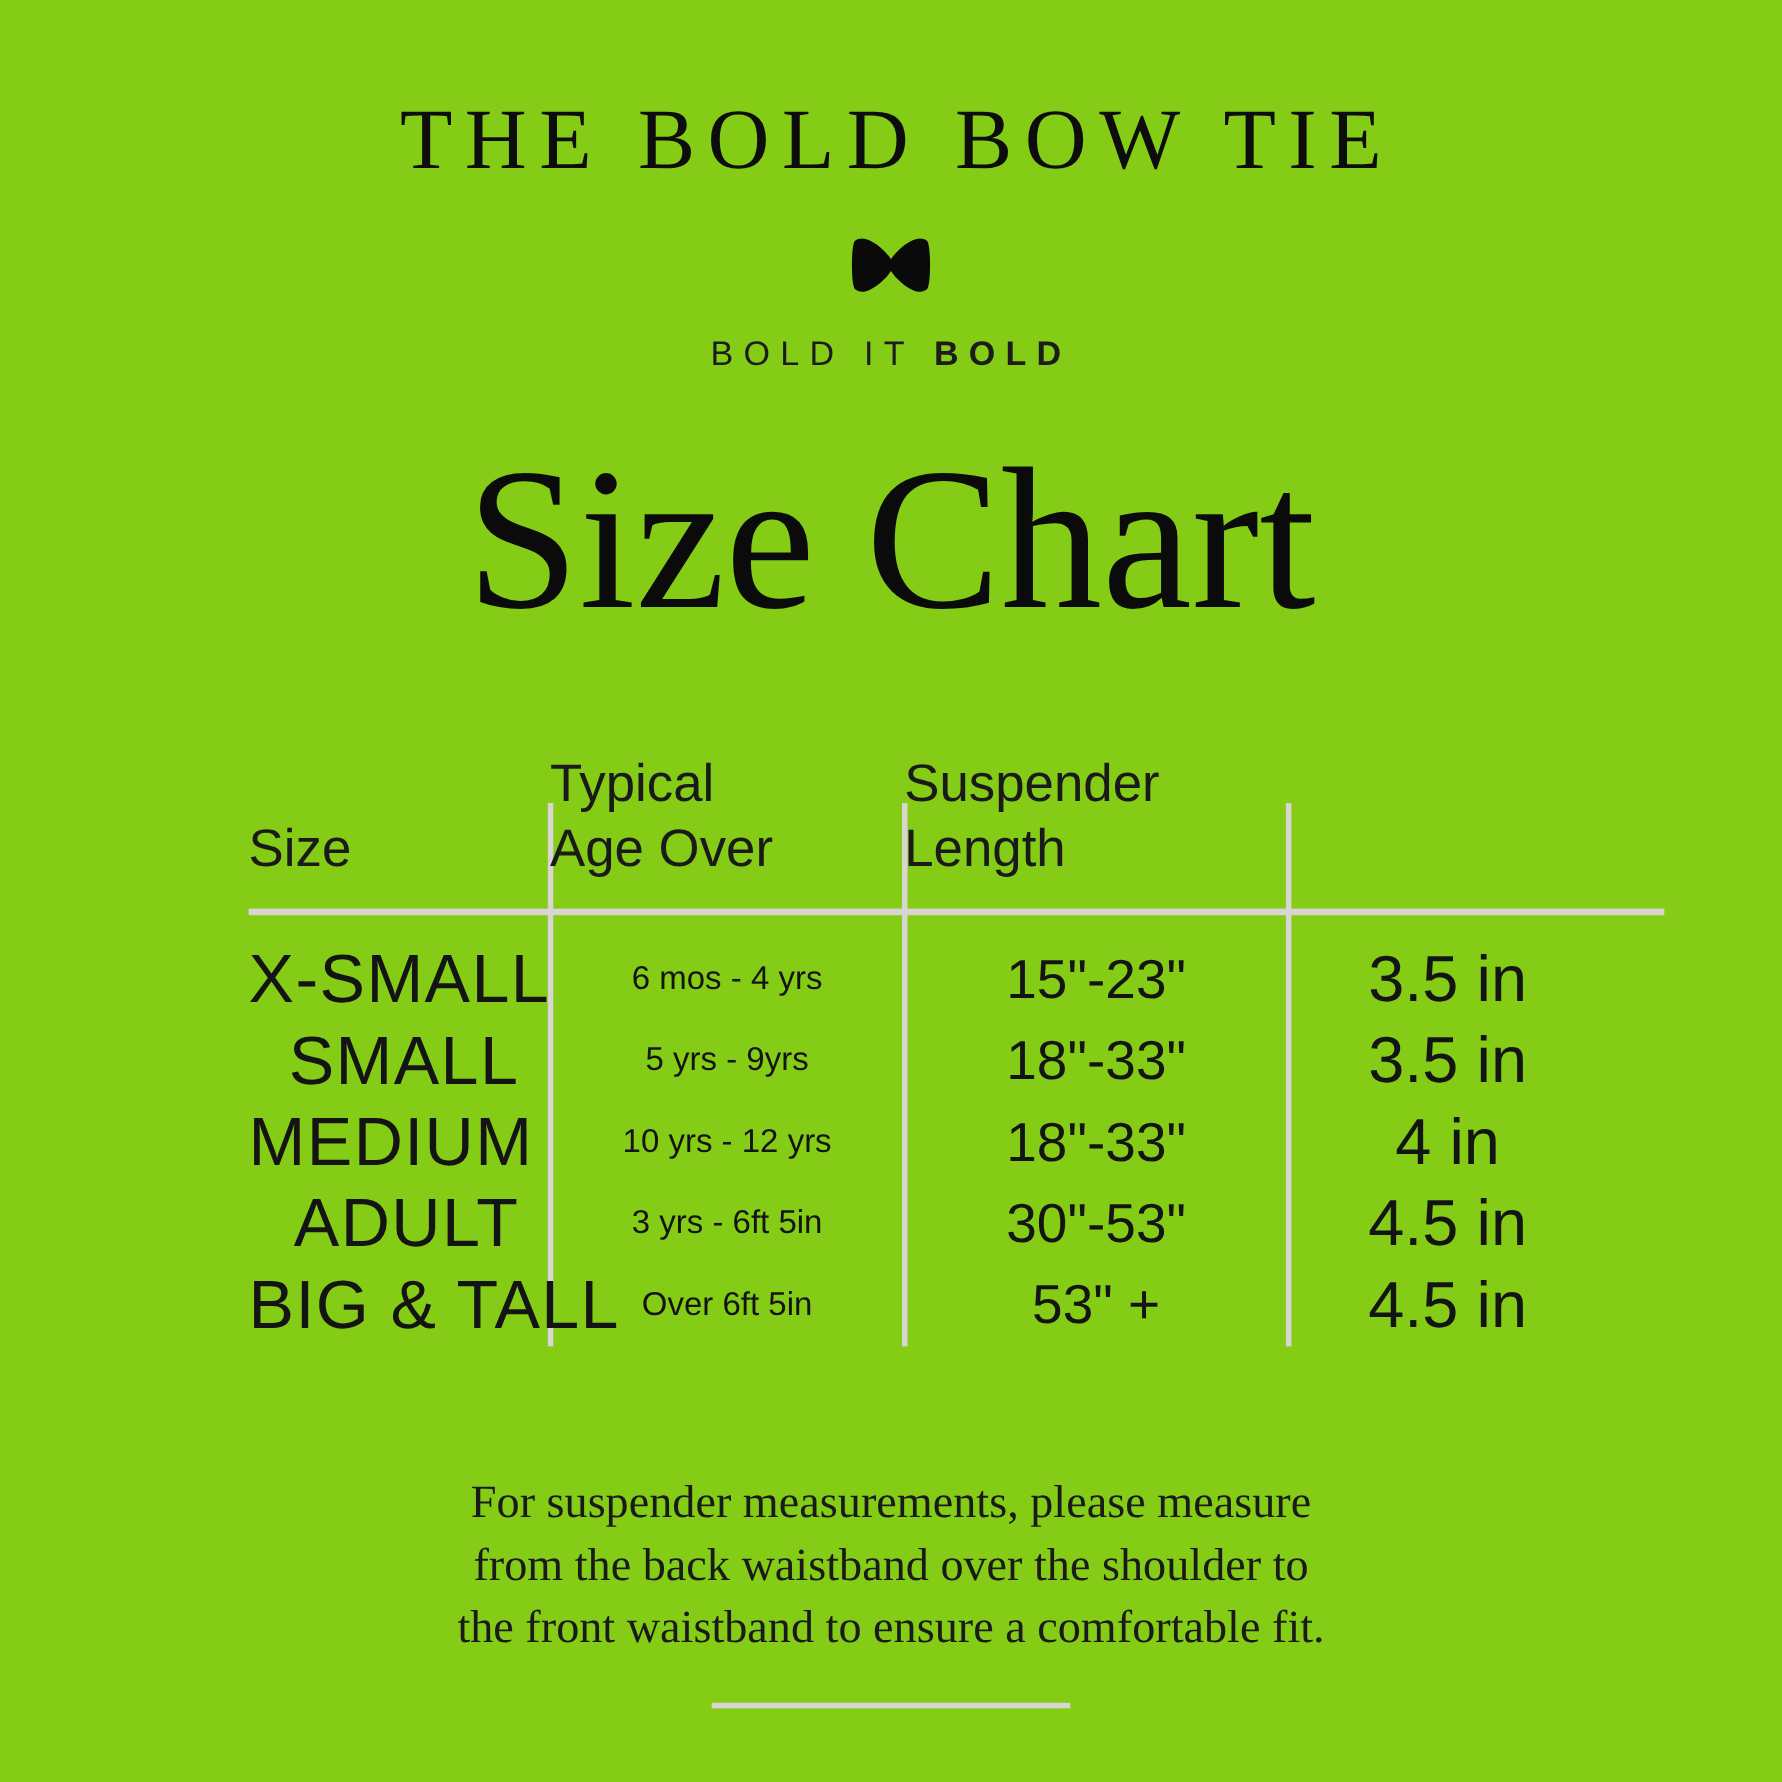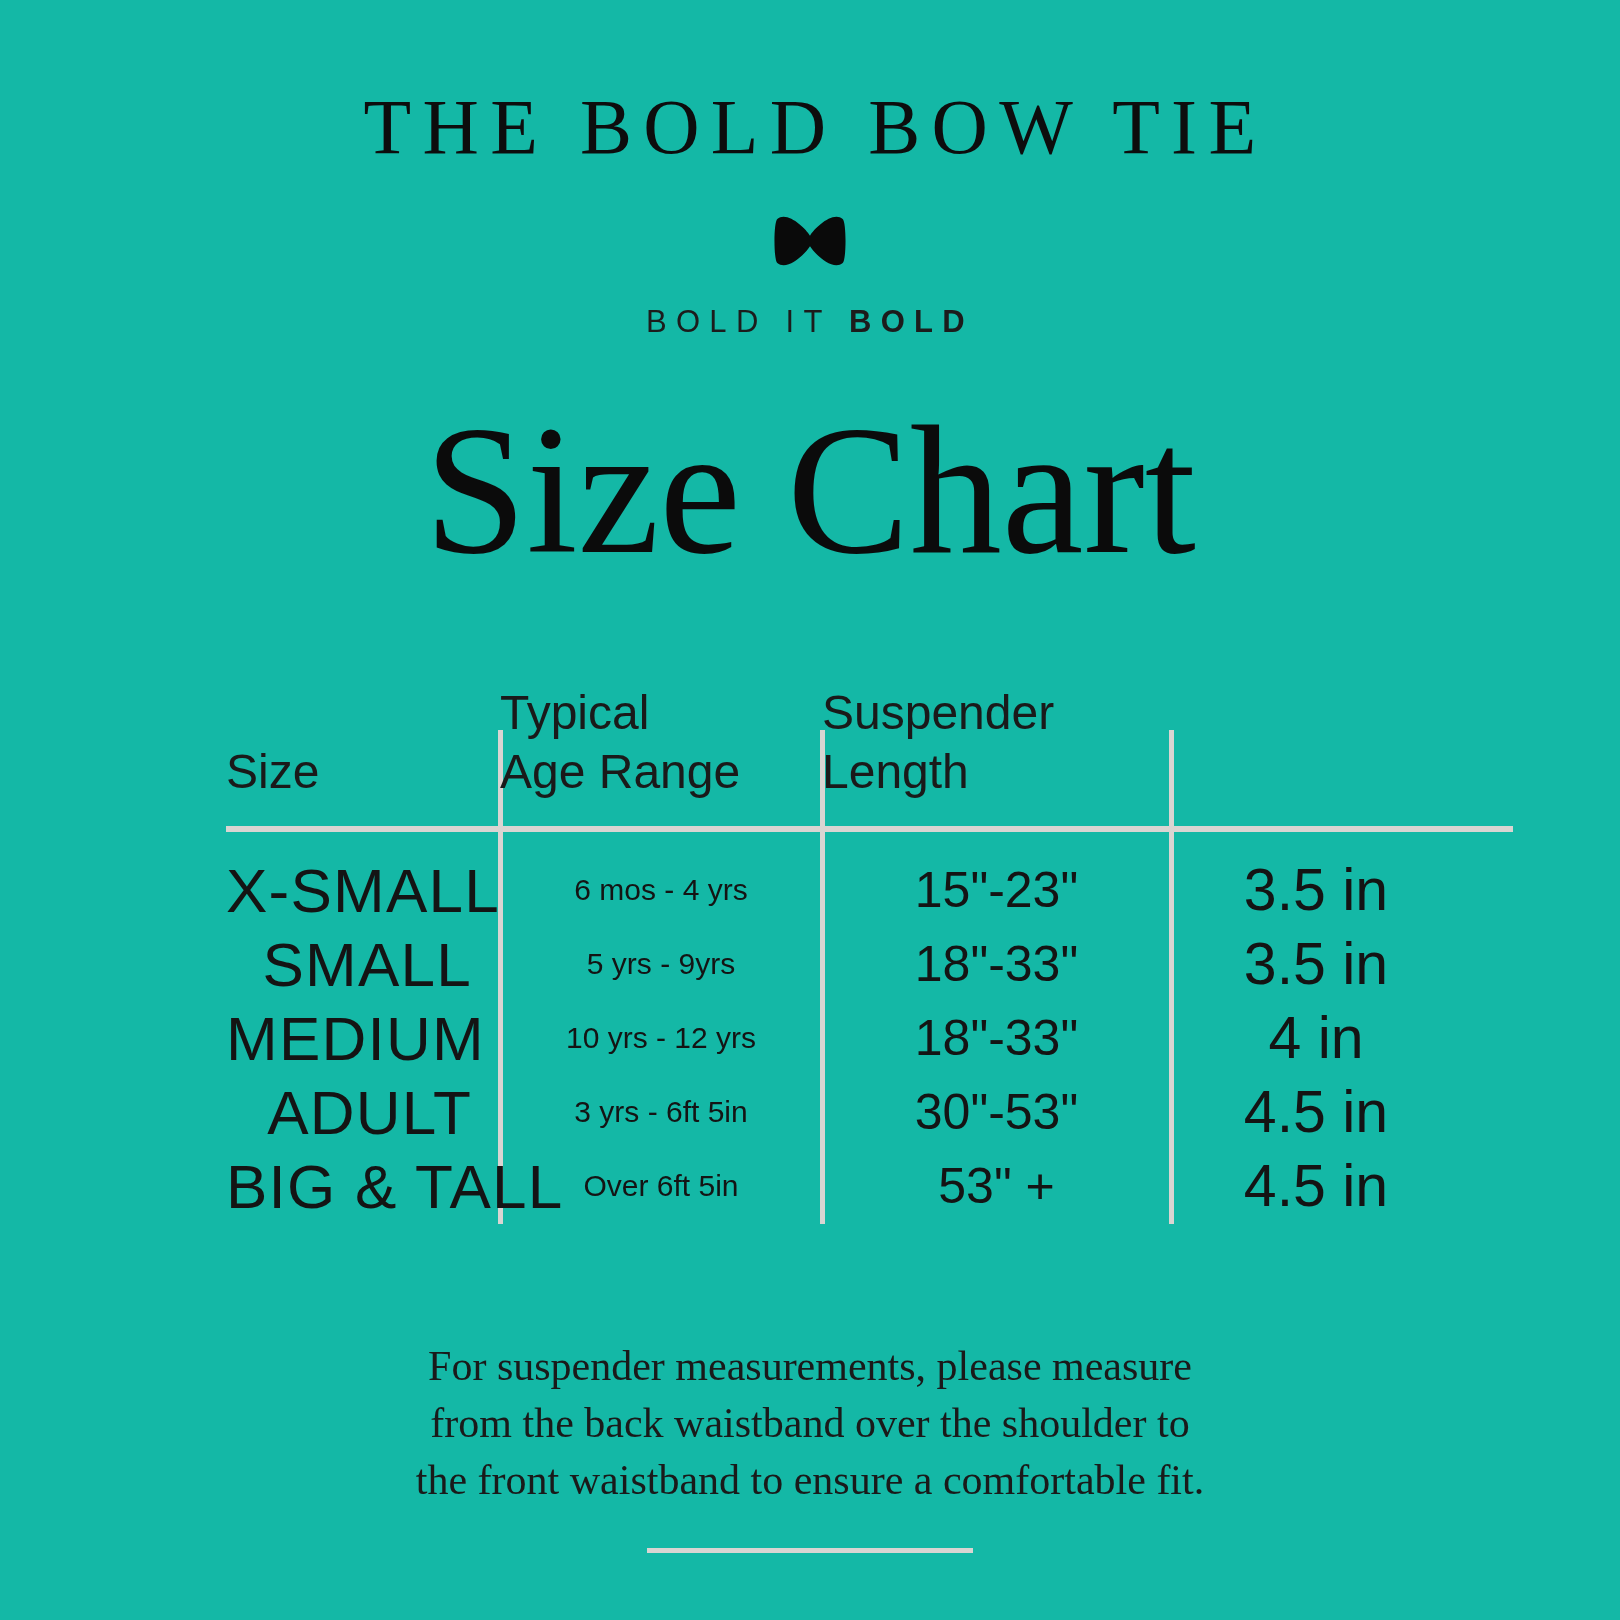--- a/index.html
+++ b/index.html
@@ -1,18 +1,18 @@
 <!DOCTYPE html>
 <html><head>
 <meta charset="utf-8">
 <style>
   * { margin:0; padding:0; box-sizing:border-box; }
   html,body { background:#ffffff; }
   .page {
-    position:relative; width:1620px; height:1620px; background:#14b8a6;
+    position:relative; width:1620px; height:1620px; background:#84cc16;
     overflow:hidden; font-family:"Liberation Sans", sans-serif; color:#161616;
   }
   
   .brand-title {
     position:absolute; top:88px; left:0; width:100%; text-align:center;
     font-family:"Liberation Serif", serif; font-size:78px; line-height:1;
     letter-spacing:0.145em; margin-left:0.07em; color:#0d0d0d; white-space:nowrap;
   }
   .bowtie {
     position:absolute; top:214px; left:50%; transform:translateX(-50%);
@@ -74,21 +74,21 @@
 
   <section class="table">
     <div class="vline v1"></div>
     <div class="vline v2"></div>
     <div class="vline v3"></div>
 
     <div class="thead">
       <div class="th">Size</div>
       <div class="th">
         <span style="display:block">Typical</span>
-        <span style="display:block">Age Range</span>
+        <span style="display:block">Age Over</span>
       </div>
       <div class="th">
         <span style="display:block">Suspender</span>
         <span style="display:block">Length</span>
       </div>
     </div>
 
     <div class="hline"></div>
 
     <div class="tbody">

